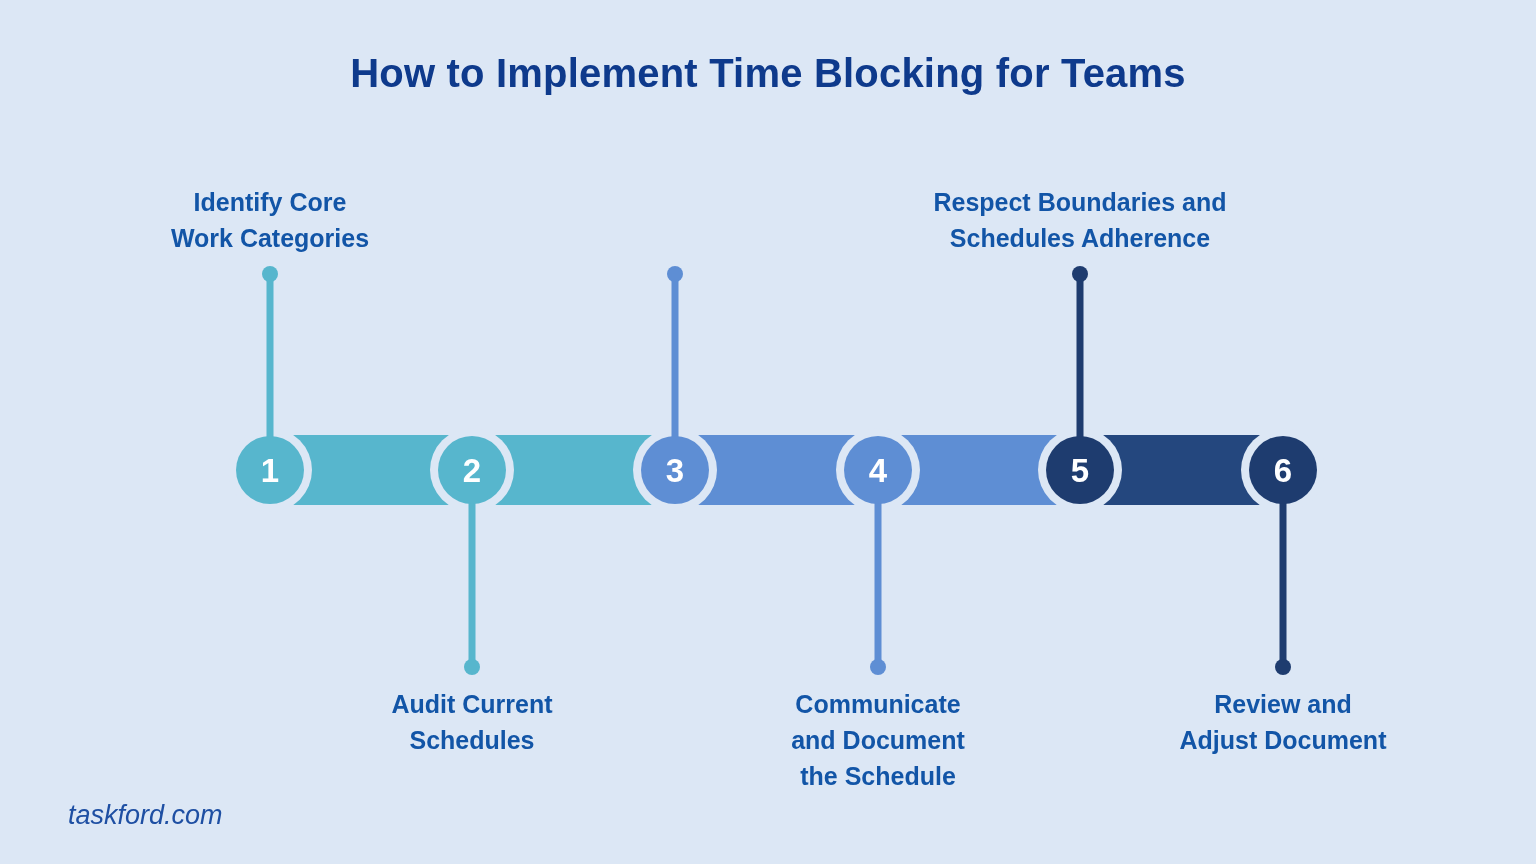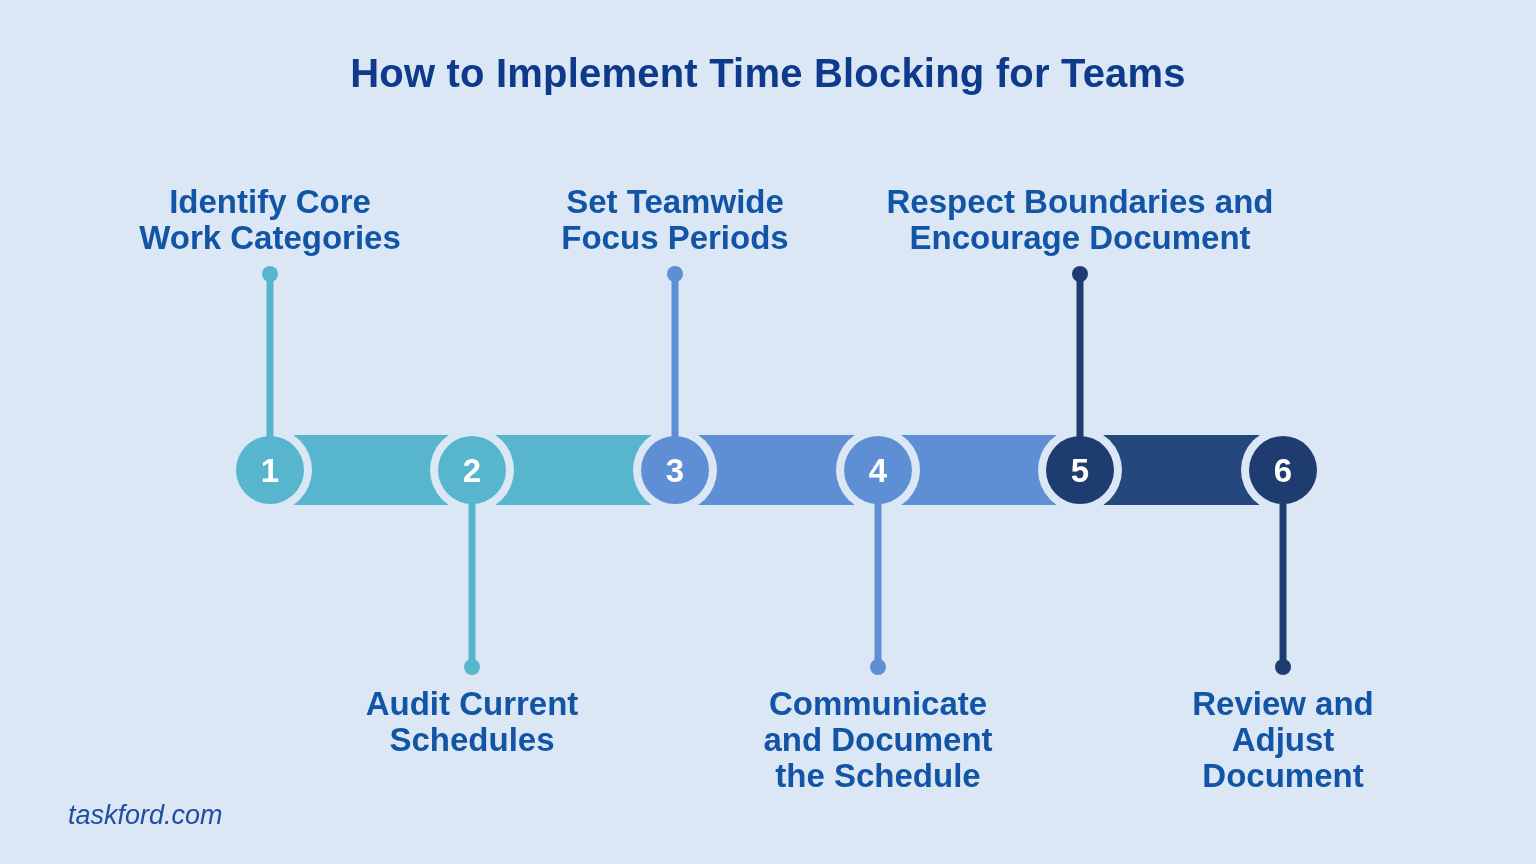--- a/index.html
+++ b/index.html
@@ -24,21 +24,21 @@
   .num {
     font-family: "Liberation Sans", sans-serif;
     font-size: 33px;
     font-weight: 700;
   }
   .label {
     position: absolute;
     transform: translateX(-50%);
     text-align: center;
     white-space: pre-line;
-    font-size: 33px;
+    font-size: 25px;
     font-weight: 700;
     line-height: 36px;
     color: var(--color-label, #1255a7);
   }
   .label.above { top: 184px; }
   .label.below { top: 686px; }
   .footer-link {
     position: absolute;
     left: 68px;
     top: 800px;
@@ -113,25 +113,23 @@
     <text class="num" x="675" y="482" text-anchor="middle" fill="#ffffff">3</text>
     <text class="num" x="878" y="482" text-anchor="middle" fill="#ffffff">4</text>
     <text class="num" x="1080" y="482" text-anchor="middle" fill="#ffffff">5</text>
     <text class="num" x="1283" y="482" text-anchor="middle" fill="#ffffff">6</text>
   </svg>
 
   <div class="label above" style="left:270px">Identify Core
 Work Categories</div>
   <div class="label below" style="left:472px">Audit Current
 Schedules</div>
-  <div class="label above" style="left:675px">Set Teamwide
-Focus Periods</div>
   <div class="label below" style="left:878px">Communicate
 and Document
 the Schedule</div>
   <div class="label above" style="left:1080px">Respect Boundaries and
-Encourage Document</div>
+Schedules Adherence</div>
   <div class="label below" style="left:1283px">Review and
 Adjust Document</div>
 
   <a class="footer-link">taskford.com</a>
 
 </div>
 
 </body></html>

